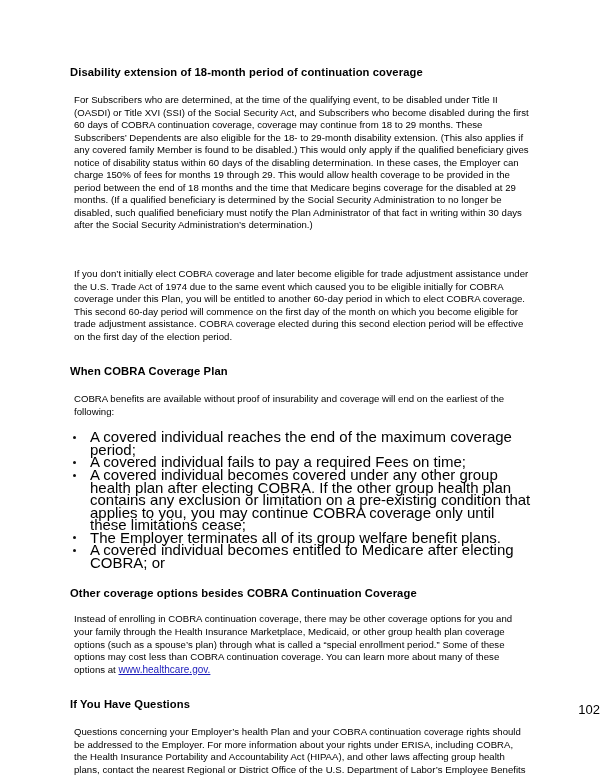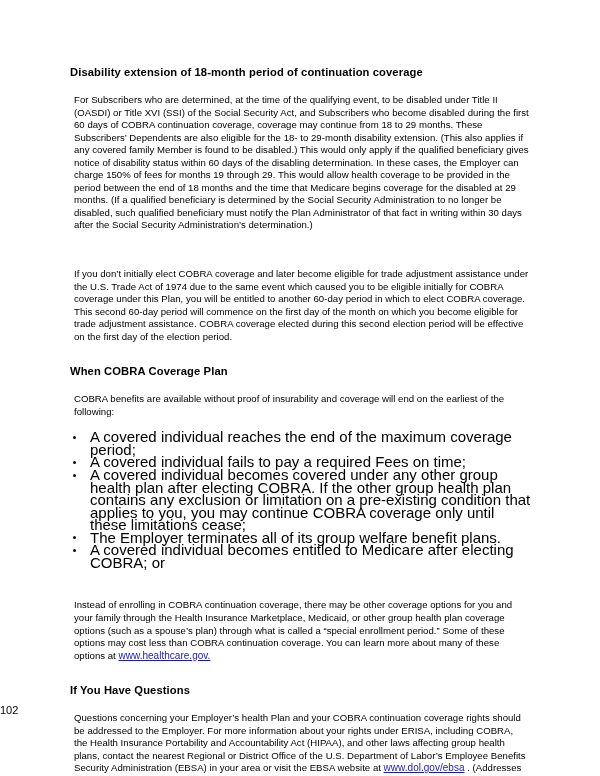--- a/index.html
+++ b/index.html
@@ -79,22 +79,22 @@
   a.doc-link, .doc-link {
     color: #1a1aba;
     text-decoration: underline;
     font-size: 10px;
   }
   .page-number {
     position: absolute;
     left: 0;
     top: 704px;
     width: 600px;
-    text-align: left;
-    font-size: 11px;
+    text-align: right;
+    font-size: 13px;
     line-height: 12px;
     color: #000000;
   }
   .inline { display: inline; }
 </style>
 </head>
 <body>
 
 <div class="page">
   <div class="content">
@@ -134,20 +134,21 @@
         <span class="bullet-text">The Employer terminates all of its group welfare benefit plans.</span>
       </li>
       <li>
         <span class="bullet-dot"></span>
         <span class="bullet-text">A covered individual becomes entitled to Medicare after electing COBRA; or</span>
       </li>
     </ul>
 
     <div class="gap-body-to-head"></div>
 
+    <h2 class="section-heading">Other coverage options besides COBRA Continuation Coverage</h2>
     <div class="gap-tight"></div>
     <p class="body-text"><span class="inline">Instead of enrolling in COBRA continuation coverage, there may be other coverage options for you and your family through the Health Insurance Marketplace, Medicaid, or other group health plan coverage options (such as a spouse’s plan) through what is called a “special enrollment period.”   Some of these options may cost less than COBRA continuation coverage.   You can learn more about many of these options at </span><a class="doc-link">www.healthcare.gov.</a><span class="inline"></span></p>
 
     <div class="gap-body-to-head"></div>
 
     <h2 class="section-heading">If You Have Questions</h2>
     <div class="gap-head-to-body"></div>
     <p class="body-text"><span class="inline">Questions concerning your Employer’s health Plan and your COBRA continuation coverage rights should be addressed to the Employer.  For more information about your rights under ERISA, including COBRA, the Health Insurance Portability and Accountability Act (HIPAA), and other laws affecting group health plans, contact the nearest Regional or District Office of the U.S. Department of Labor’s Employee Benefits Security Administration (EBSA) in your area or visit the EBSA website at </span><a class="doc-link">www.dol.gov/ebsa</a><span class="inline"> . (Addresses and phone numbers of Regional and District EBSA Offices are available through EBSA’s website.)</span></p>
 
   </div>

